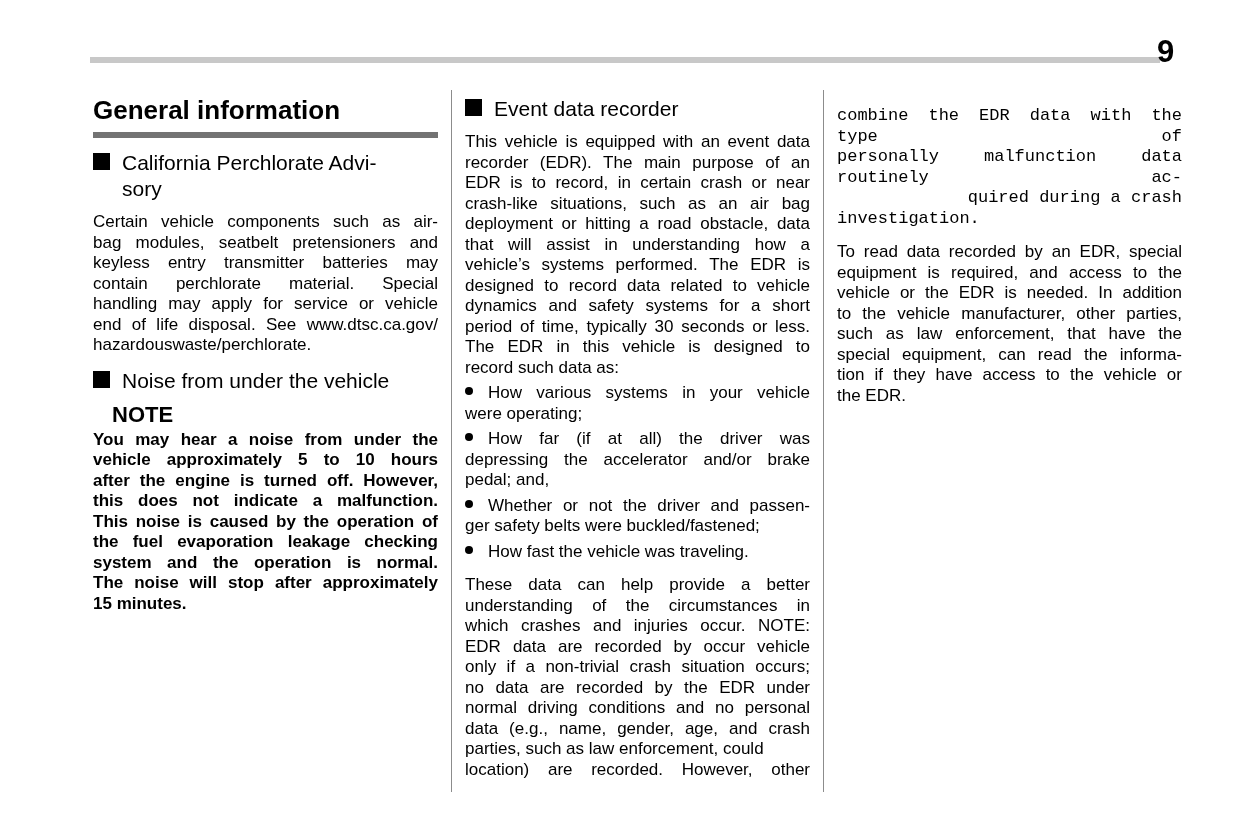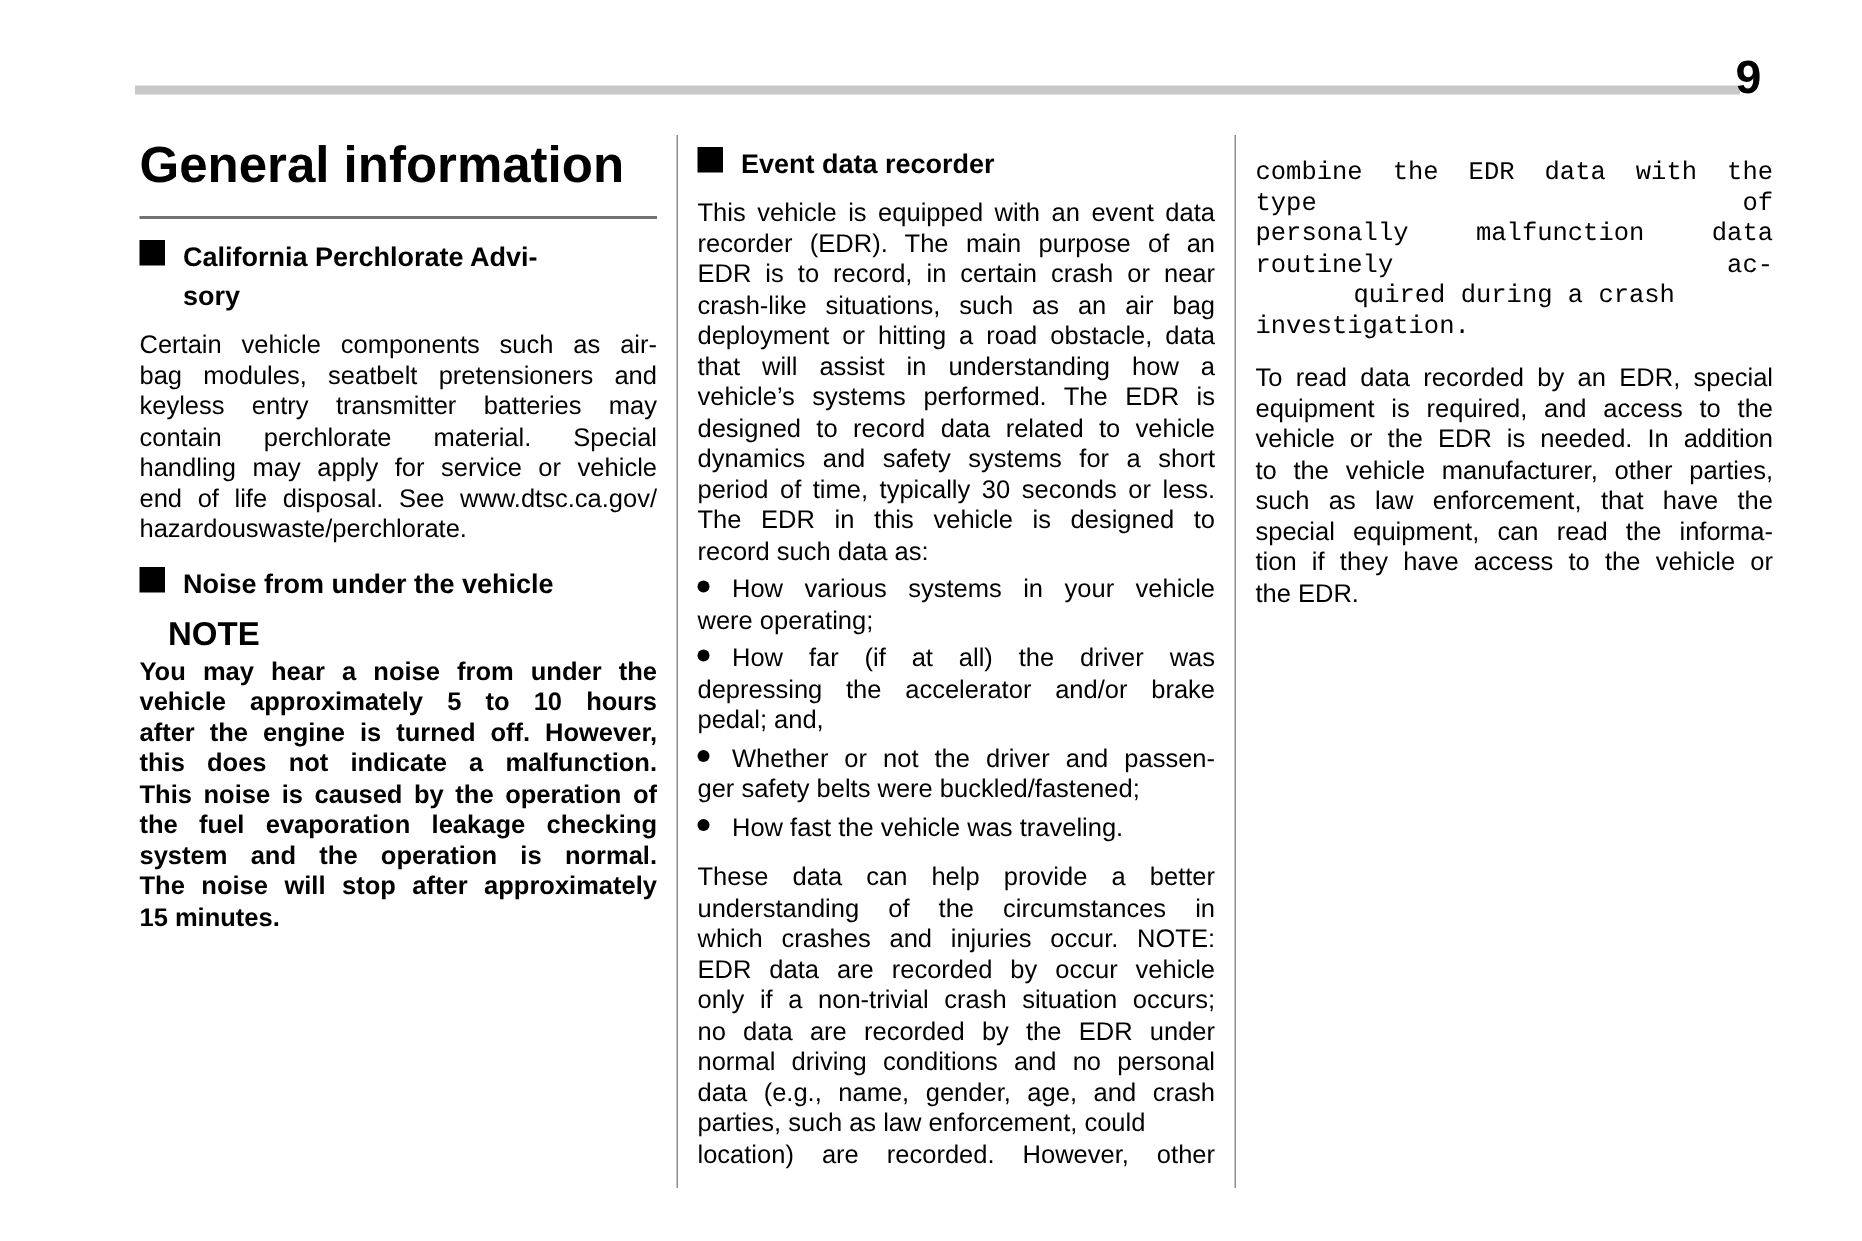--- a/index.html
+++ b/index.html
@@ -33,31 +33,31 @@
   .col { width: 345px; }
   .vrule {
     width: 1px;
     height: 702px;
     background: #8c8c8c;
     margin: 0 13px;
     flex: none;
   }
   
   .doc-title {
-    font-size: 34px;
+    font-size: 26px;
     font-weight: bold;
     line-height: 30px;
     margin-top: 5px;
-    padding-bottom: 19px;
-    border-bottom: 2px solid #737373;
+    padding-bottom: 7px;
+    border-bottom: 6px solid #737373;
     white-space: nowrap;
   }
   .sec-h {
-    font-size: 18px;
-    font-weight: bold;
+    font-size: 21px;
+    font-weight: normal;
     line-height: 26px;
     margin-top: 12px;
     white-space: nowrap;
   }
   .col > .sec-h:first-child { margin-top: 6px; }
   .sec-h .hline.indent { padding-left: 29px; }
   .sq {
     display: inline-block;
     width: 17px; height: 17px;
     background: #000;
@@ -74,21 +74,21 @@
   .sec-h + .para { margin-top: 10px; }
   .note-label + .para { margin-top: 2px; }
   .col > .para:first-child { margin-top: 16px; font-family: Liberation Mono, monospace; }
   .bullet { margin-top: 5px; }
   .ln {
     font-size: 17px;
     line-height: 20.5px;
     text-align: justify;
     text-align-last: justify;
   }
-  .ln.last { text-align: center; text-align-last: left; }
+  .ln.last { text-align: right; text-align-last: left; }
   .note .ln { font-weight: bold; }
   .dot {
     display: inline-block;
     width: 8px; height: 8px;
     border-radius: 50%;
     background: #000;
     margin-right: 15px;
     position: relative;
     top: -3px;
   }

